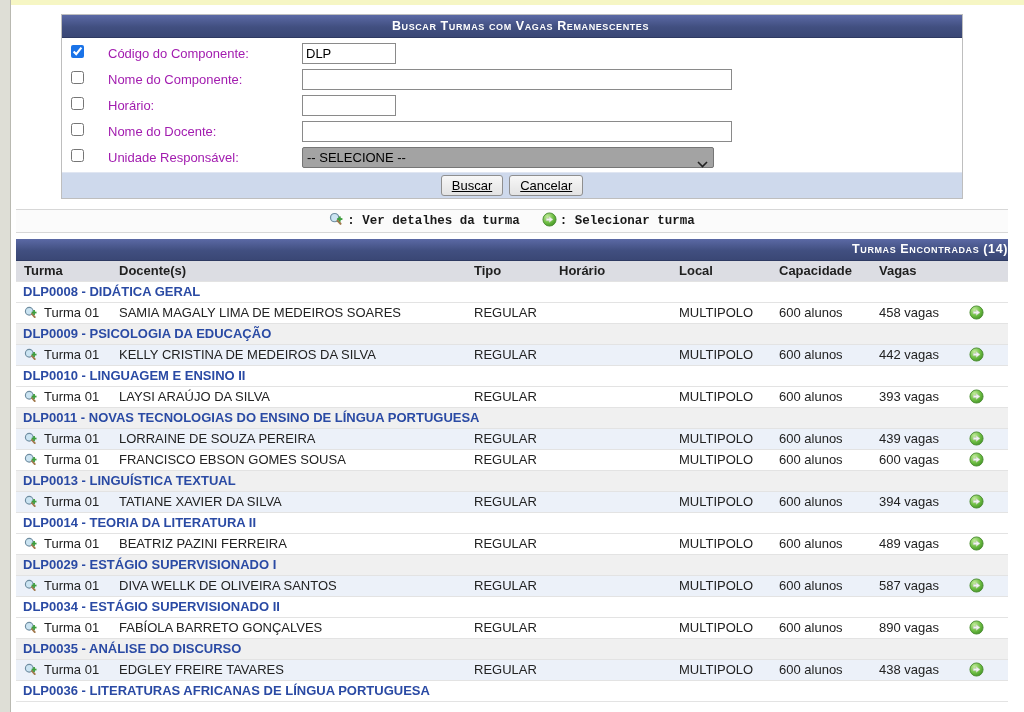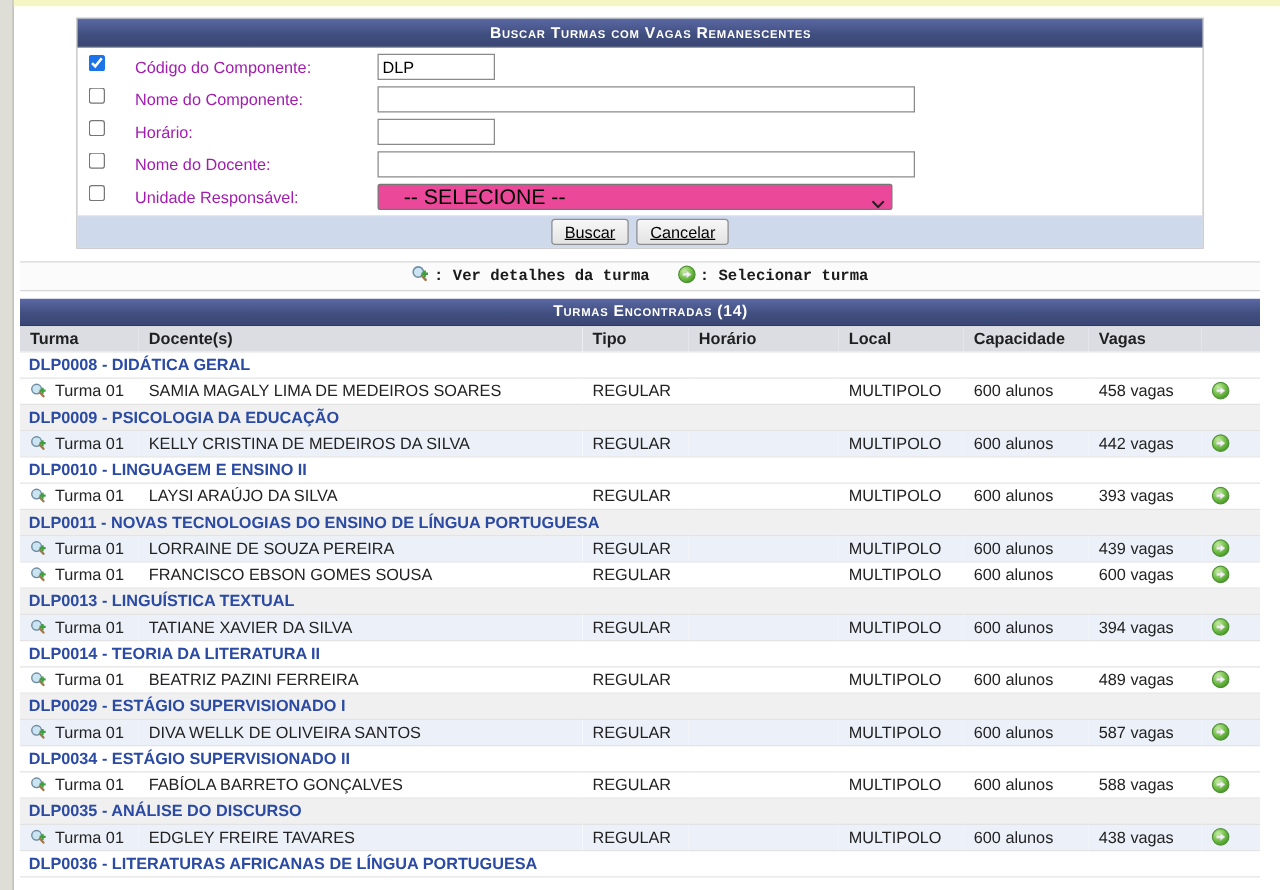--- a/index.html
+++ b/index.html
@@ -23,39 +23,39 @@
   .form-row { display:flex; align-items:center; height:26px; }
   .cb-cell { width:46px; padding-left:9px; box-sizing:border-box; }
   .cb-cell input { width:13px; height:13px; accent-color:var(--c-checkbox_accent,#1A73E8); margin:0; }
   .label-cell { width:194px; font-size:13px; color:#a21caf; }
   .input-cell input[type=text] { height:17px; border:1px solid #8A8A8A; font-size:13px;
     padding:1px 3px; font-family:"Liberation Sans",sans-serif; color:#000; }
   .inp-sm { width:86px; }
   .inp-lg { width:422px; }
   .select-wrap { position:relative; display:inline-block; }
   .select-wrap select { appearance:none; -webkit-appearance:none; width:412px; height:21px;
-    background:#ec4899; border:1px solid #767676; border-radius:2px; font-size:17px;
-    padding:0 20px 0 20px; font-family:"Liberation Sans",sans-serif; color:#000; }
+    background:#a3a3a3; border:1px solid #767676; border-radius:2px; font-size:13px;
+    padding:0 20px 0 4px; font-family:"Liberation Sans",sans-serif; color:#000; }
   .select-wrap .chev { position:absolute; right:6px; top:7px; pointer-events:none; }
   .form-footer { background:var(--c-form_footer_bg,#CED9EC); height:25px; display:flex;
     align-items:center; justify-content:center; gap:6px; border-top:1px solid #E0E6F2; }
   .btn { font-size:13px; font-family:"Liberation Sans",sans-serif; color:#000;
     background:linear-gradient(180deg,#F7F7F7,#E3E3E3); border:1px solid #8F8F8F;
     border-radius:3px; padding:2px 10px;text-decoration:underline; }
 
   
   .legend-bar { margin-top:10px; height:22px; background:#FBFBFB;
     border-top:1px solid #D7D7D7; border-bottom:1px solid #D7D7D7;
     display:flex; align-items:center; justify-content:center; gap:22px; }
   .legend-item { display:inline-flex; align-items:center; gap:3px;
     font-size:12.5px; font-weight:bold; color:#1A1A1A;font-family:Liberation Mono, monospace; }
 
   
   .results { margin-top:6px; }
-  .results-caption { height:21px; line-height:21px; }
+  .results-caption { height:21px; line-height:21px;text-align:right; }
   table.results-tbl { width:992px; border-collapse:collapse; table-layout:fixed; font-size:13px; color:#222; }
   table.results-tbl th, table.results-tbl td { padding:0 8px; height:20px; line-height:20px;
     border-bottom:1px solid #E3E3E3; text-align:left; white-space:nowrap; overflow:hidden; box-sizing:border-box; }
   thead th { background:var(--c-column_header_bg,#DCDDE3); color:#1F1F1F; font-weight:bold;
     border-bottom:1px solid #C8C8CC; }
   .th-turma { text-align:center; }
   .col-turma{width:95px}.col-doc{width:355px}.col-tipo{width:85px}.col-hor{width:120px}
   .col-loc{width:100px}.col-cap{width:100px}.col-vag{width:90px}.col-act{width:47px}
   tr.group-row td { padding-left:7px; }
   .component-link { color:var(--c-component_link,#2A4AA4); font-weight:bold; text-decoration:none; }
@@ -463,21 +463,21 @@
                       <line x1="8.7" y1="7.5" x2="14.3" y2="7.5"></line>
                     </g>
         </svg>
       </span><span class="turma-label">Turma 01</span>
     </td>
     <td class="c-docente">FABÍOLA BARRETO GONÇALVES</td>
     <td class="c-tipo">REGULAR</td>
     <td class="c-horario"></td>
     <td class="c-local">MULTIPOLO</td>
     <td class="c-capacidade">600 alunos</td>
-    <td class="c-vagas">588 vagas</td>
+    <td class="c-vagas">890 vagas</td>
     <td class="c-action">
       <span class="icon-btn">
         <svg width="15" height="15" viewBox="0 0 16 16">
           <circle cx="8" cy="8" r="7" fill="url(#arrowGrad)" stroke="#4E8F35" stroke-width="1"></circle>
           <path d="M4.6 6.9 h3.1 V5 L11.8 8 L7.7 11 V9.1 H4.6 Z" fill="#F2F2F2" stroke="#C9C9C9" stroke-width="0.5"></path>
         </svg>
       </span>
     </td>
   </tr>
 

